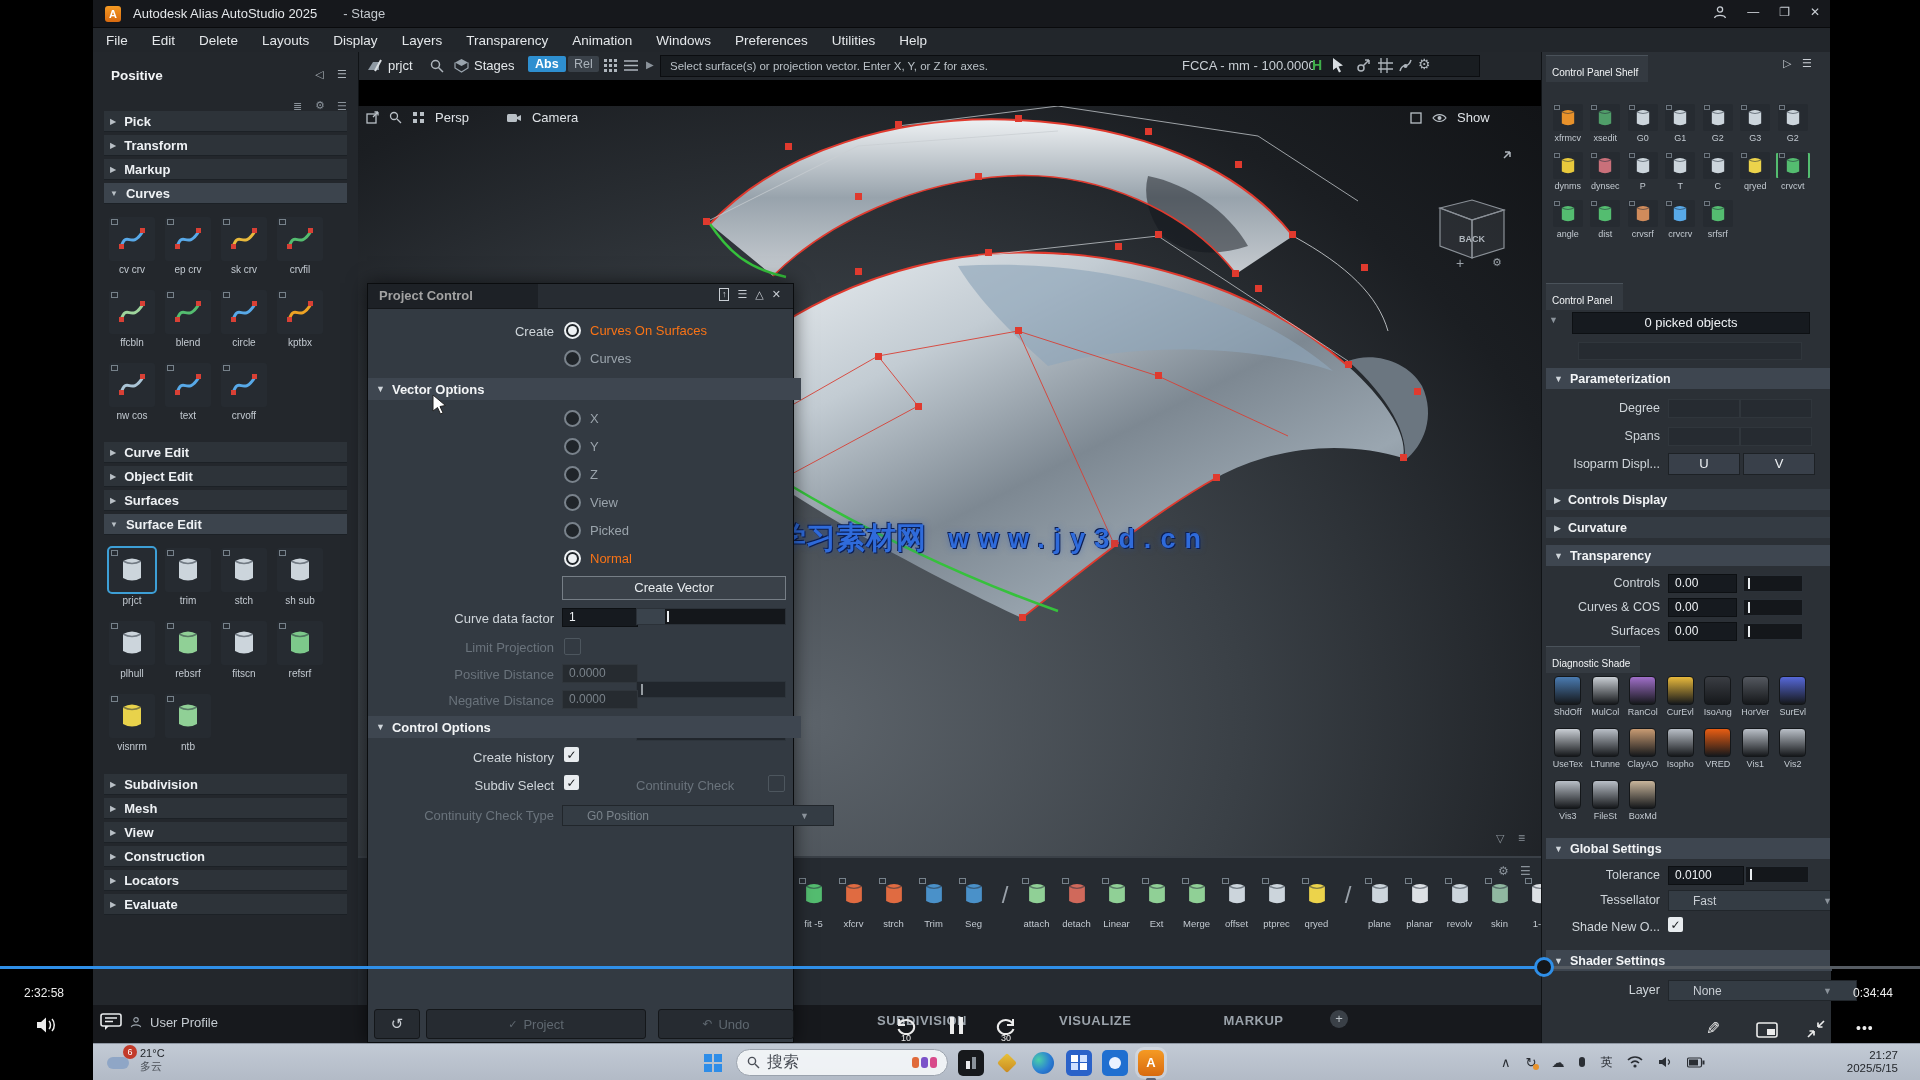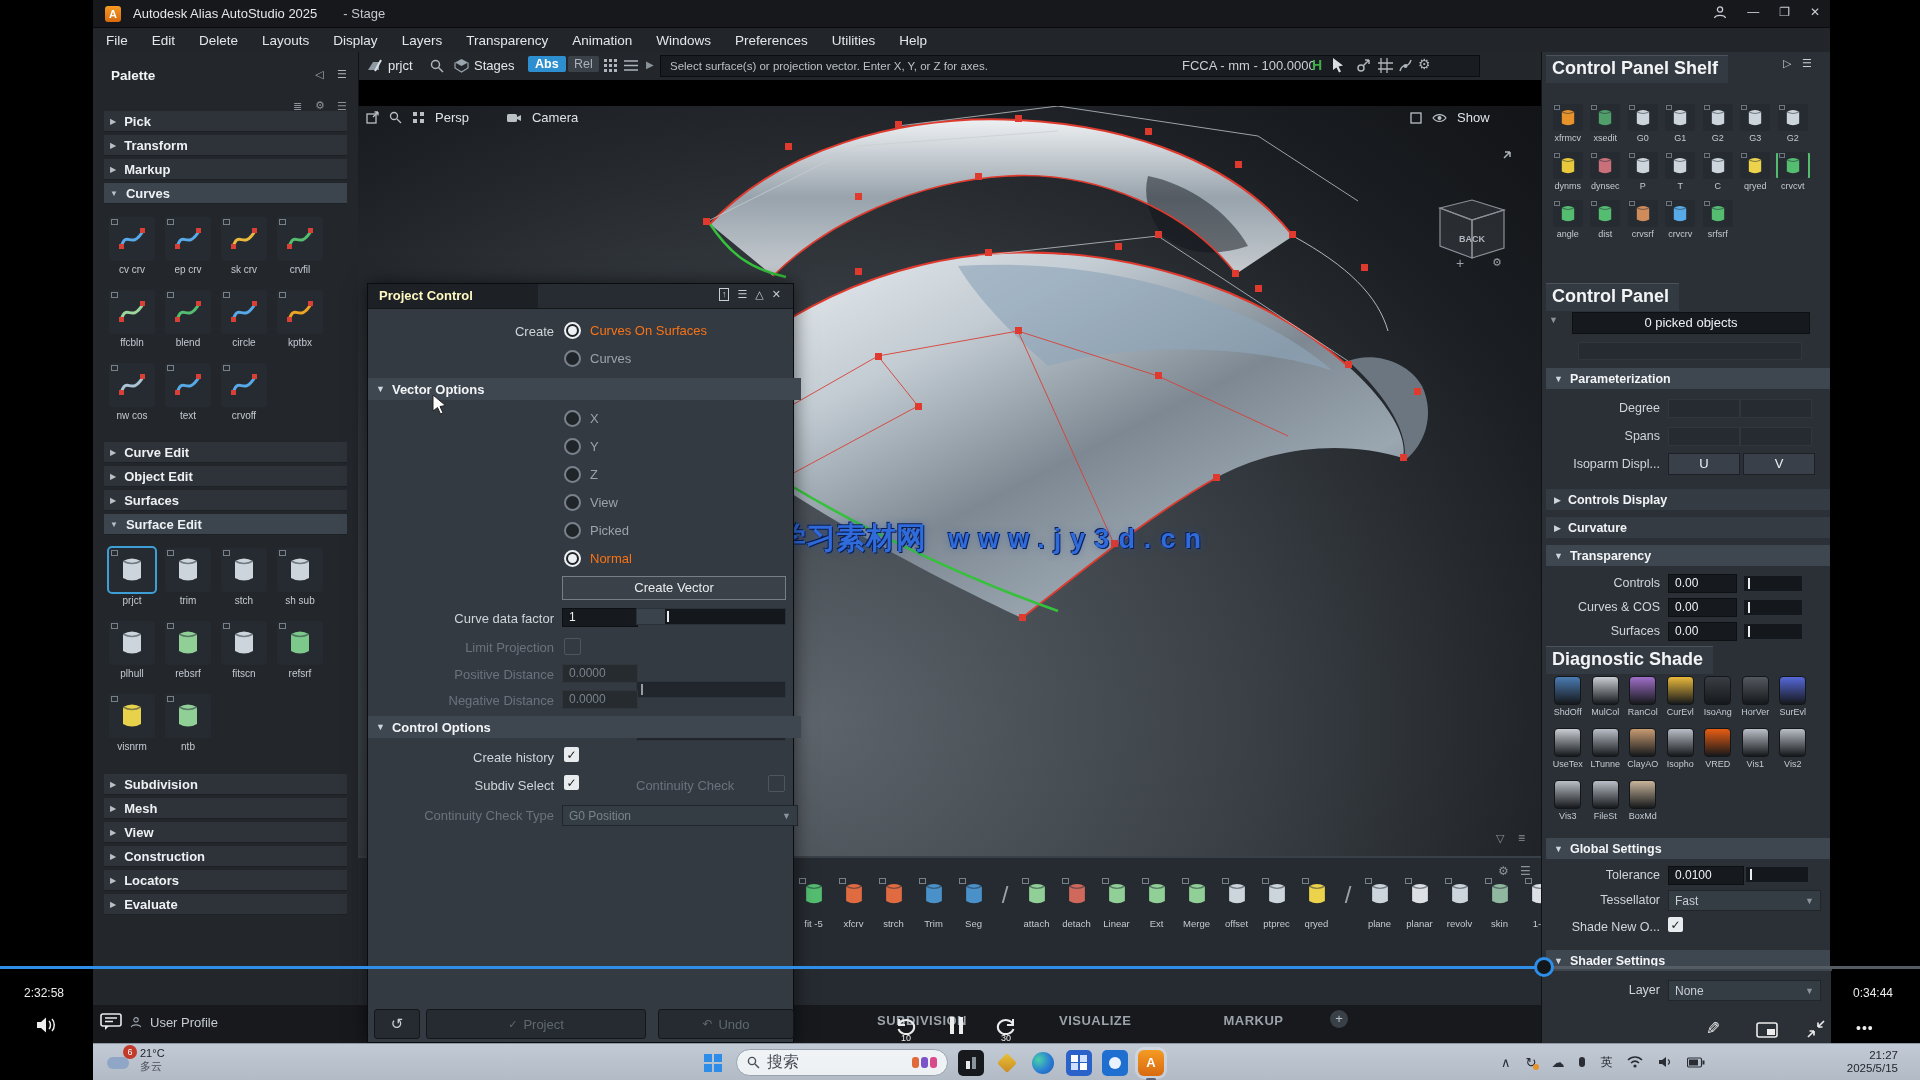--- a/index.html
+++ b/index.html
@@ -15,21 +15,21 @@
   .fld.dis{background:#262b30;border-color:#30363c;color:#7a838b;}
   .slider{position:relative;background:#14171b;border:1px solid #2b3138;height:15px;}
   .slider .fill{position:absolute;left:0;top:0;height:100%;background:#3a434c;}
   .slider .caret{position:absolute;left:4px;top:2px;width:2px;height:11px;background:#e8ecef;}
   .slider.dis{opacity:.55;}
   .radio{width:13px;height:13px;border-radius:50%;border:2px solid #79828b;background:#20252a;position:relative;flex:none;}
   .radio.on{border-color:#eef1f4;}
   .radio.on::after{content:"";position:absolute;inset:2px;background:#eef1f4;border-radius:50%;}
   .cb{width:15px;height:15px;background:#e8ecef;color:#15181c;font-size:12px;font-weight:bold;display:flex;align-items:center;justify-content:center;border-radius:2px;flex:none;}
   .cb.off{background:transparent;border:1px solid #4d565e;}
-  .dd{background:#343c44;border:1px solid #21262b;color:#c9ced4;font-size:12px;display:flex;align-items:center;justify-content:space-between;padding:0 6px;height:19px;}
+  .dd{background:#343c44;border:1px solid #21262b;color:#c9ced4;font-size:12px;display:flex;align-items:center;justify-content:space-between;padding:0 24px;height:19px;}
   .dd .dda{font-size:9px;color:#8b939b;}
   
   .titlebar{left:93px;top:0;width:1737px;height:27px;background:#16181c;border-bottom:1px solid #090a0c;display:flex;align-items:center;}
   .alogo{width:16px;height:16px;margin-left:12px;border-radius:3px;background:linear-gradient(180deg,#f59a23,#d86a10);color:#fff;font-size:11px;font-weight:bold;display:flex;align-items:center;justify-content:center;}
   .apptitle{font-size:13px;color:#e4e7ea;margin-left:12px;}
   .doctitle{font-size:13px;color:#c4c9ce;margin-left:26px;}
   .winbtns{position:absolute;right:10px;top:5px;display:flex;gap:20px;color:#c9ced4;font-size:12px;align-items:center;}
   .menubar{left:93px;top:28px;width:1737px;height:24px;background:#22262b;display:flex;align-items:center;gap:24px;padding-left:13px;box-sizing:border-box;}
   .menubar span{font-size:13.5px;color:#e4e7ea;}
   
@@ -55,31 +55,31 @@
   .pcell.sel .tile{outline:2px solid #3d9fd6;}
   .ticlab{font-size:10px;color:#c3cad1;margin-top:3px;white-space:nowrap;}
   
   .viewport{left:358px;top:106px;width:1183px;height:750px;background:radial-gradient(ellipse at 38% 82%, #5d646b 0%, #3a4046 42%, #1b1e22 78%, #121417 100%);overflow:hidden;}
   .vicons{color:#b9c0c6;font-size:12px;display:flex;align-items:center;gap:10px;}
   .watermark{font-weight:bold;color:#2f6bdb;text-shadow:1px 1px 0 #0c1e52,-1px -1px 0 #0c1e52,0 0 7px rgba(30,80,190,.55);white-space:nowrap;}
   .cubelbl{fill:#aeb5bc;font-size:9px;font-weight:bold;}
   
   .dialog{left:367px;top:283px;width:427px;height:760px;background:#333a42;border:1px solid #0a0c0e;box-shadow:0 0 18px rgba(0,0,0,.6);box-sizing:border-box;}
   .dtitle{position:absolute;left:0;top:0;width:100%;height:24px;background:#272c32;border-bottom:1px solid #14171a;}
-  .dtab{position:absolute;left:0;top:0;width:170px;height:24px;background:#1d2126;color:#fef9c3;font-weight:bold;font-size:13px;line-height:24px;padding-left:11px;box-sizing:border-box;}
+  .dtab{position:absolute;left:0;top:0;width:170px;height:24px;background:#1d2126;color:#a3a3a3;font-weight:bold;font-size:13px;line-height:24px;padding-left:11px;box-sizing:border-box;}
   .dticons{position:absolute;right:12px;top:4px;display:flex;gap:8px;color:#c9ced4;font-size:11px;}
   .dlab{position:absolute;width:186px;text-align:right;font-size:13px;color:#cfd5da;white-space:nowrap;}
   .dbtn{position:absolute;background:#3a4149;border:1px solid #767e86;color:#e8ecef;font-size:13px;text-align:center;}
   .dbot{position:absolute;background:#262b31;border:1px solid #14171a;border-radius:3px;color:#5f6870;font-size:13px;display:flex;align-items:center;justify-content:center;gap:6px;}
   .vrow{height:28px;display:flex;align-items:center;gap:9px;}
   .rlab{font-size:13px;color:#9aa3ab;}
   .rlab.onlab{color:#f97316;}
   
   .rightcol{left:1541px;top:52px;width:289px;height:991px;background:#2b3036;border-left:1px solid #101316;}
-  .rtab{position:absolute;font-weight:bold;font-size:18px;color:#f2f4f6;background:#343a41;border-top:1px solid #4a525a;padding:2px 10px 4px 6px;}
+  .rtab{position:absolute;font-weight:normal;font-size:10px;color:#f2f4f6;background:#343a41;border-top:1px solid #4a525a;padding:11px 10px 4px 6px;}
   .rlabel{position:absolute;font-size:12.5px;color:#cfd5da;text-align:right;white-space:nowrap;}
   .cgrid{display:grid;grid-template-columns:repeat(7,37.5px);}
   .ccell{height:48px;display:flex;flex-direction:column;align-items:center;}
   .ctile{width:30px;height:27px;background:#262b31;border-radius:2px;display:flex;align-items:center;justify-content:center;color:var(--ic,#ccd5dc);position:relative;}
   .ctile::before{content:"";position:absolute;left:1px;top:1px;width:4px;height:3px;border:1px solid #8b97a1;opacity:.7;}
   .ccell.bracket .ctile{box-shadow:-3px 0 0 -1px #54bd70,3px 0 0 -1px #54bd70;}
   .cclab{font-size:9px;color:#c3cad1;margin-top:2px;white-space:nowrap;}
   .dstrip{width:25px;height:27px;border-radius:4px;border:1px solid #14171a;background:linear-gradient(180deg,var(--ic,#999),rgba(0,0,0,.5));}
   .dcell{height:52px;display:flex;flex-direction:column;align-items:center;}
   
@@ -195,21 +195,21 @@
       </svg>
     <svg class="abs" style="left:1040px;top:6px" width="15" height="15" viewBox="0 0 15 15">
         <path d="M2 13 C5 3 10 12 13 2" fill="none" stroke="#aeb5bc" stroke-width="1.5"></path>
         <circle cx="7.5" cy="8" r="2" fill="#aeb5bc"></circle>
       </svg>
     <span class="abs" style="left:1060px;top:4px;font-size:14px;color:#aeb5bc">⚙</span>
   </div>
 
 
   <div class="abs palette">
-    <span class="abs txt" style="left:18px;top:16px;font-weight:bold;font-size:13.5px;color:#f2f4f6">Palette</span>
+    <span class="abs txt" style="left:18px;top:16px;font-weight:bold;font-size:13.5px;color:#f2f4f6">Positive</span>
     <span class="abs" style="left:222px;top:16px;font-size:11px;color:#aeb5bc">◁</span>
     <span class="abs" style="left:244px;top:16px;font-size:11px;color:#aeb5bc">☰</span>
     <span class="abs" style="left:200px;top:48px;font-size:11px;color:#8b939b">≣</span>
     <span class="abs" style="left:222px;top:47px;font-size:11px;color:#8b939b">⚙</span>
     <span class="abs" style="left:244px;top:48px;font-size:11px;color:#8b939b">☰</span>
 
     <div class="abs" style="left:0;top:56px;width:265px">
 
     <div class="psec">
           <span>Pick</span>

